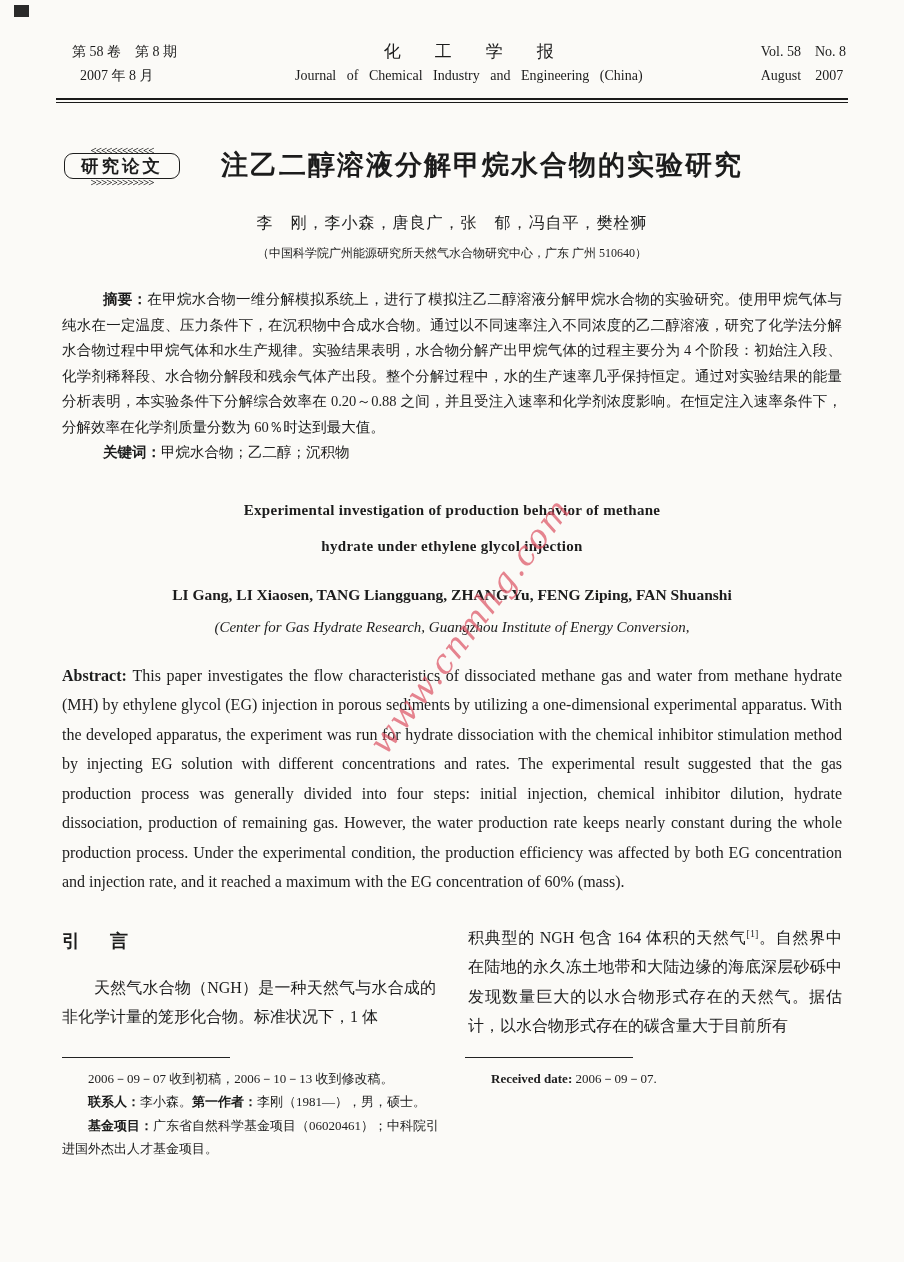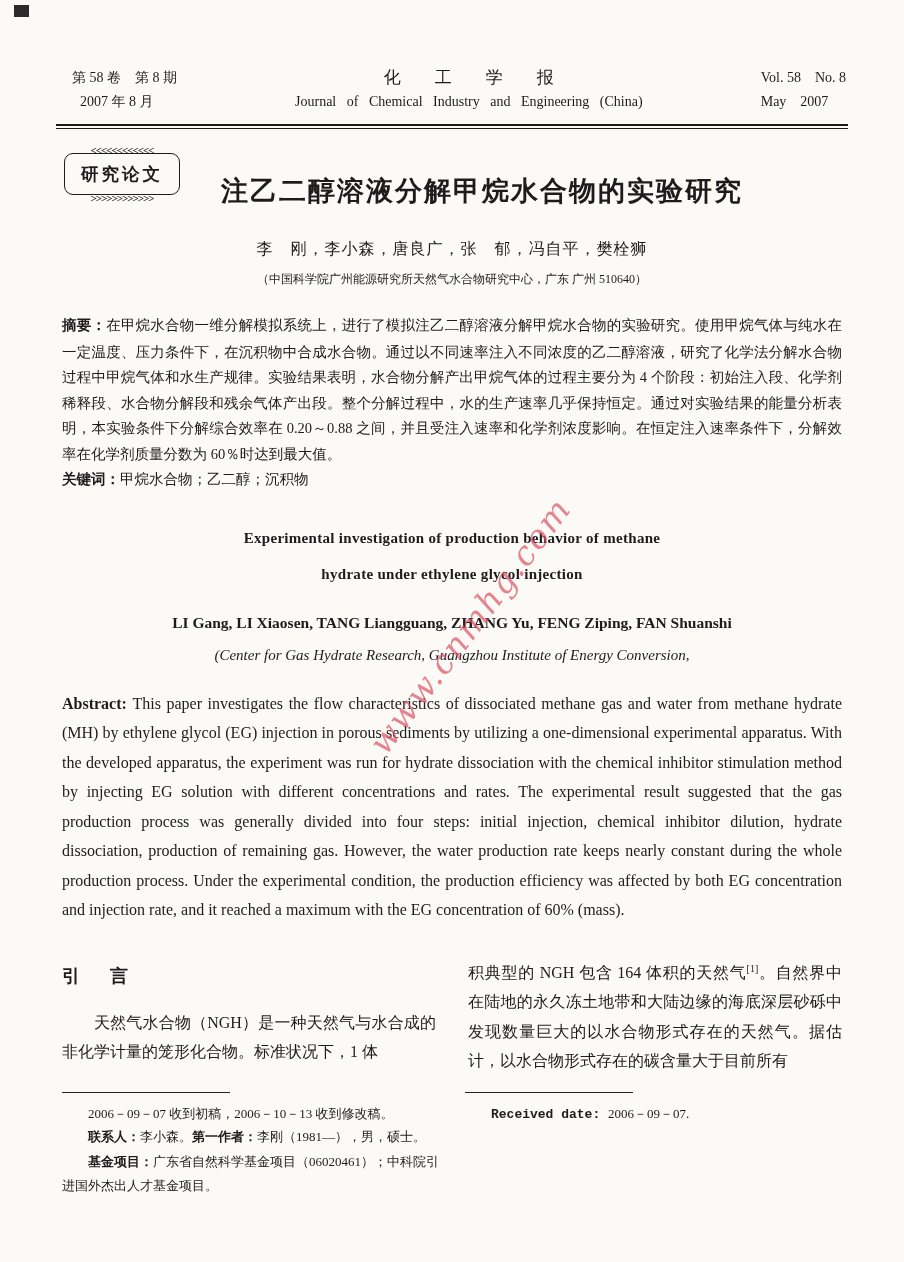--- a/index.html
+++ b/index.html
@@ -11,21 +11,21 @@
     color:#1c1c1c;
     font-family:"Liberation Serif", serif;
     overflow:hidden;
     box-sizing:border-box;
   }
   .scan-mark { position:absolute; left:14px; top:5px; width:15px; height:12px; background:#2a2a2a; }
 
   
   .journal-header {
     display:flex; align-items:flex-start;
-    padding:66px 58px 0 72px;
+    padding:40px 58px 0 72px;
   }
   .jh-left, .jh-right { font-size:14px; line-height:24px; white-space:nowrap; }
   .jh-left .l2 { padding-left:8px; }
   .jh-right { text-align:left; }
   .jh-center { text-align:center; flex:1; }
   .journal-name-cn { font-size:17px; letter-spacing:34px; padding-left:34px; line-height:24px; }
   .journal-name-en { font-size:14px; word-spacing:7px; line-height:24px; }
   .double-rule {
     margin:10px 56px 0 56px; height:2px;
     border-top:2px solid #1a1a1a; border-bottom:1.5px solid #1a1a1a;
@@ -35,37 +35,37 @@
   .badge {
     position:absolute; left:64px; top:146px; width:116px; text-align:center;
     color:#1d1d1d;
   }
   .badge .chev { font-size:11px; letter-spacing:-1px; line-height:9px; font-weight:bold; white-space:nowrap; overflow:hidden; }
   .badge .chev.top { margin-bottom:-2px; }
   .badge .chev.bottom { margin-top:-1px; }
   .badge-inner {
     border:1.5px solid #1d1d1d; border-radius:9px;
     font-size:17.5px; font-weight:bold; letter-spacing:3px;
-    padding:8px 4px; background:transparent;
+    padding:0 4px; background:transparent;
     font-family:"Liberation Sans", sans-serif;
   }
   .title-cn {
     margin:44px 120px 0 180px; text-align:center;
     font-size:27px; font-weight:bold; letter-spacing:2px;
     font-family:"Liberation Sans", sans-serif;
   }
   .authors-cn { margin-top:30px; text-align:center; font-size:16px; letter-spacing:1px; }
   .affiliation-cn { margin-top:11px; text-align:center; font-size:12px; }
 
   
   .abstract-cn {
     margin:25px 62px 0 62px; font-size:14.5px; line-height:25.5px;
     text-align:justify;
   }
-  .abstract-cn b, .kw-cn b, .meta-row b { font-family:Liberation Mono, monospace; }
+  .abstract-cn b, .kw-cn b, .meta-row b { font-family:Liberation Serif, serif;margin-left:41px; }
   .kw-cn { margin:0 62px; font-size:14.5px; line-height:25.5px; text-align:left; }
   .meta-row {
     margin:0 62px; font-size:14.5px; line-height:26px;
     display:flex; justify-content:space-between; white-space:nowrap;
   }
 
   
   .title-en {
     margin:26px 80px 0 80px; text-align:center;
     font-size:15px; font-weight:bold; line-height:36px; letter-spacing:0.3px;
@@ -73,36 +73,36 @@
   .authors-en { margin-top:22px; text-align:center; font-size:15.5px; font-weight:bold; }
   .affiliation-en { margin-top:10px; text-align:center; font-style:italic; font-size:15px; line-height:27px; }
 
   .abstract-en {
     margin:20px 62px 0 62px; font-size:16px; line-height:29.5px;
     text-align:justify;
   }
   .kw-en { margin:16px 62px 0 62px; font-size:16px; line-height:29px; }
 
   
-  .two-col { margin:33px 62px 0 62px; display:flex; gap:32px; }
+  .two-col { margin:26px 62px 0 62px; display:flex; gap:32px; }
   .col { width:378px; }
   .intro-heading {
     margin:6px 0 20px 0; font-size:18px; font-weight:bold; letter-spacing:6px;
     font-family:"Liberation Sans", sans-serif;
   }
   .body-cn { margin:0; font-size:16px; line-height:29.5px; text-align:justify; }
   .body-cn.indent { text-indent:2em; }
   .body-cn sup { font-size:10px; line-height:0; }
 
   
   .footnotes { margin:16px 62px 0 62px; display:flex; gap:26px; }
   .fn-col { width:378px; }
   .fn-rule { width:168px; border-top:1.5px solid #222; margin-bottom:9px; }
   .fnote { margin:0; font-size:13px; line-height:23.5px; text-indent:2em; text-align:justify; }
-  .fnote b { font-family:Liberation Mono, monospace; }
+  .fnote b { font-family:Liberation Serif, serif; }
 
   
   .watermark {
     position:absolute; left:296px; top:606px; width:348px;
     transform:rotate(-53deg);
     font-size:33px; letter-spacing:2px; font-style:italic;
     font-family:"DejaVu Serif", serif;
     opacity:0.72; text-align:center; pointer-events:none;
   }
 </style>
@@ -117,21 +117,21 @@
     <div class="jh-left">
       <div>第 58 卷　第 8 期</div>
       <div class="l2">2007 年 8 月</div>
     </div>
     <div class="jh-center">
       <div class="journal-name-cn">化工学报</div>
       <div class="journal-name-en">Journal of Chemical Industry and Engineering (China)</div>
     </div>
     <div class="jh-right">
       <div>Vol. 58　No. 8</div>
-      <div>May　2007</div>
+      <div>August　2007</div>
     </div>
   </header>
 
   <div class="double-rule"></div>
 
   <div class="badge">
     <div class="chev top">&lt;&lt;&lt;&lt;&lt;&lt;&lt;&lt;&lt;&lt;&lt;&lt;</div>
     <div class="badge-inner">研究论文</div>
     <div class="chev bottom">&gt;&gt;&gt;&gt;&gt;&gt;&gt;&gt;&gt;&gt;&gt;&gt;</div>
   </div>

